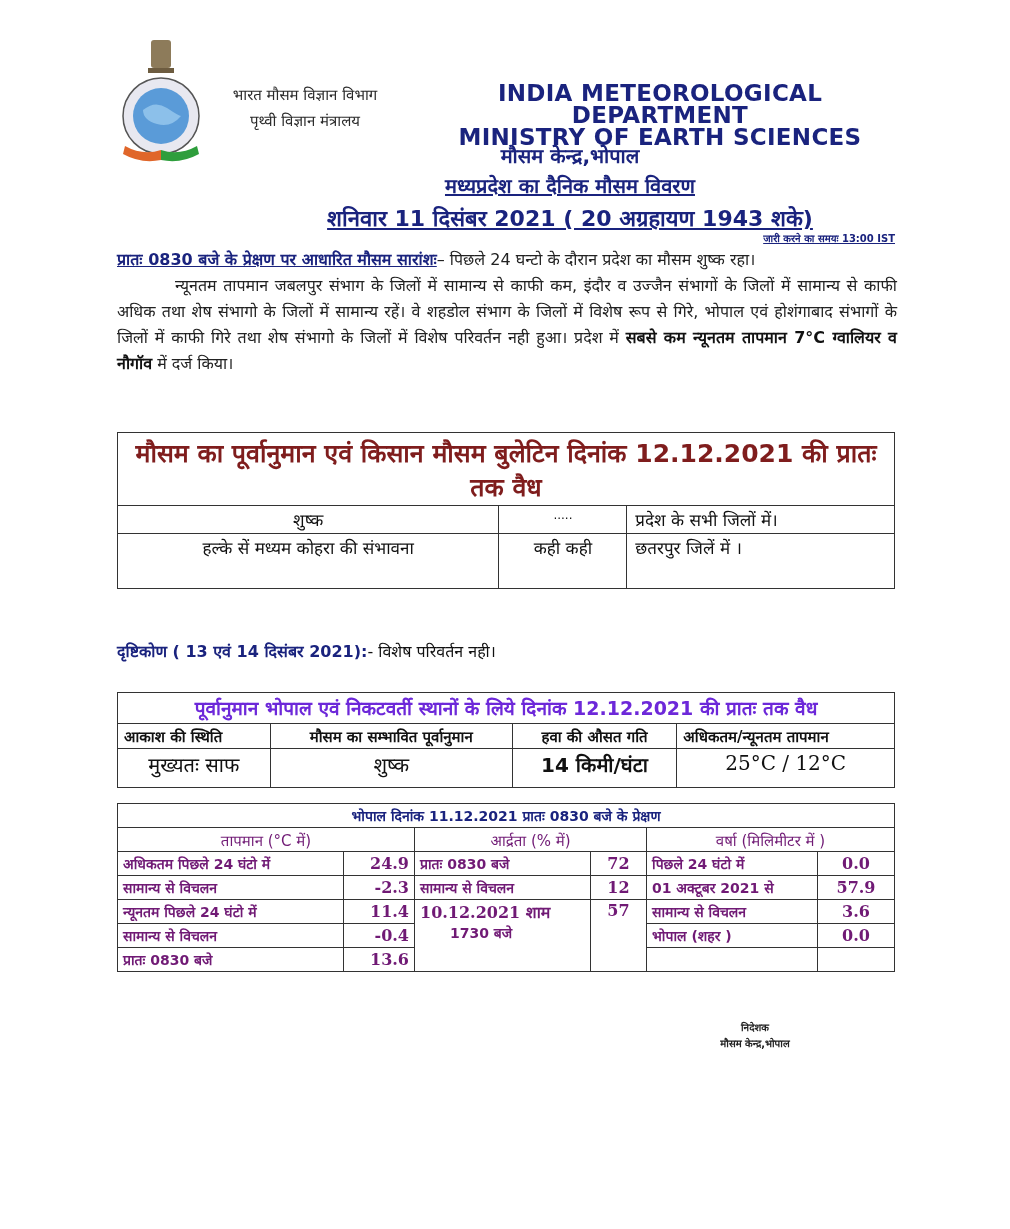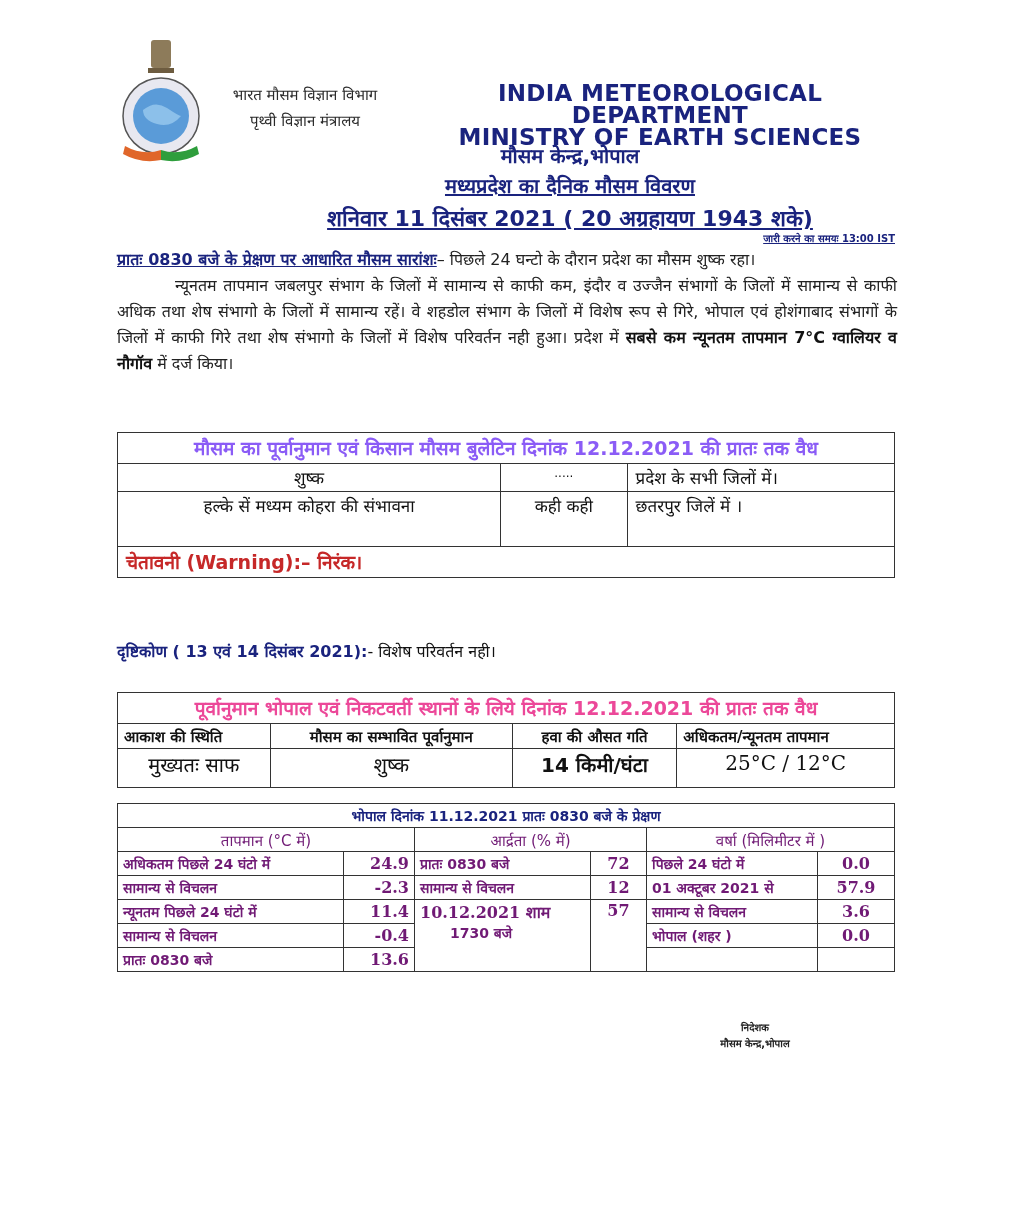--- a/index.html
+++ b/index.html
@@ -14,29 +14,29 @@
   .t3 { top: 202px; font-size: 22px; text-decoration: underline; }
   .issue { left: 690px; top: 231px; width: 205px; text-align: right; font-size: 10px; font-weight: bold; color: #1a237e; text-decoration: underline; }
   .summary { left: 117px; top: 247px; width: 780px; font-size: 16px; line-height: 26px; text-align: justify; color: #222; }
   .summary .lead { color: #1a237e; font-weight: bold; text-decoration: underline; }
   .summary .bold { font-weight: bold; color: #111; }
   .summary p { margin: 0; }
   .summary .indent { text-indent: 58px; }
   table { border-collapse: collapse; }
   .tbl1 { left: 117px; top: 432px; width: 778px; }
   .tbl1 td { border: 1.5px solid #333; font-size: 17px; padding: 2px 8px; vertical-align: top; color: #111; }
-  .tbl1 .hdr { text-align: center; color: #8b5cf6; font-weight: bold; font-size: 19px; }
+  .tbl1 .hdr { text-align: center; color: #7f1d1d; font-weight: bold; font-size: 25px; }
   .tbl1 .colh { font-weight: bold; font-size: 17px; }
   .tbl1 .warn { color: #c62828; font-weight: bold; font-size: 19px; }
   .tbl1 .accent { color: #1976d2; }
   .outlook { left: 117px; top: 640px; width: 780px; font-size: 16px; }
   .outlook .lbl { color: #1a237e; font-weight: bold; }
   .tbl2 { left: 117px; top: 692px; width: 778px; }
   .tbl2 td { border: 1.5px solid #333; font-size: 15px; padding: 2px 6px; text-align: center; vertical-align: top; color: #111; }
-  .tbl2 .hdr { color: #ec4899; font-weight: bold; font-size: 19px; }
+  .tbl2 .hdr { color: #6d28d9; font-weight: bold; font-size: 19px; }
   .tbl2 .colh { font-weight: bold; text-align: left; }
   .tbl2 .val { font-size: 20px; height: 34px; }
   .tbl2 .big { font-family: "DejaVu Serif", serif; font-size: 20px; }
   .tbl3 { left: 117px; top: 803px; width: 778px; }
   .tbl3 td { border: 1.5px solid #333; font-size: 14px; padding: 1px 5px; color: #701a75; height: 21px; vertical-align: middle; }
   .tbl3 .hdr { text-align: center; color: #1a237e; font-weight: bold; font-size: 14px; }
   .tbl3 .colh { text-align: center; font-size: 15px; }
   .tbl3 .lbl { font-weight: bold; }
   .tbl3 .num { text-align: right; font-family: "DejaVu Serif", serif; font-weight: bold; font-size: 16px; }
   .tbl3 .numc { text-align: center; font-family: "DejaVu Serif", serif; font-weight: bold; font-size: 16px; }
@@ -83,23 +83,20 @@
   </tr>
   <tr>
     <td style="text-align:center;">शुष्क</td>
     <td style="text-align:center;font-size:12px;">.....</td>
     <td>प्रदेश के सभी जिलों में।</td>
   </tr>
   <tr>
     <td style="text-align:center;height:50px;">हल्के सें मध्यम कोहरा की संभावना</td>
     <td style="text-align:center;">कही कही</td>
     <td>छतरपुर जिलें में ।</td>
-  </tr>
-  <tr>
-    <td colspan="3" class="warn">चेतावनी (Warning):– निरंक।</td>
   </tr>
 </tbody>
   </table>
 
 <div class="abs outlook">
   <span class="lbl">दृष्टिकोण ( 13 एवं 14 दिसंबर 2021):</span><span>- विशेष परिवर्तन नही।</span>
 </div>
 
 <table class="abs tbl2">
   <tbody>

